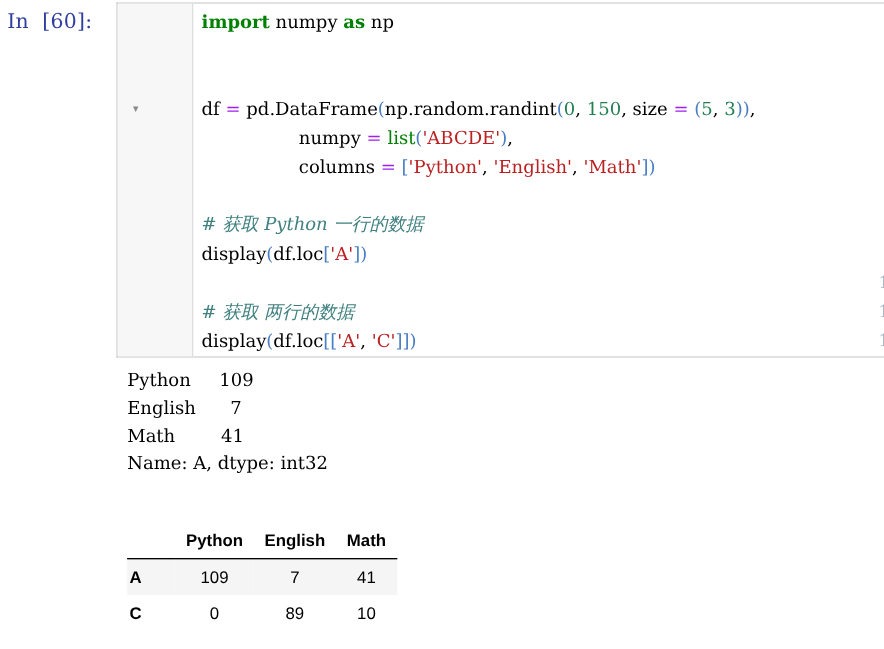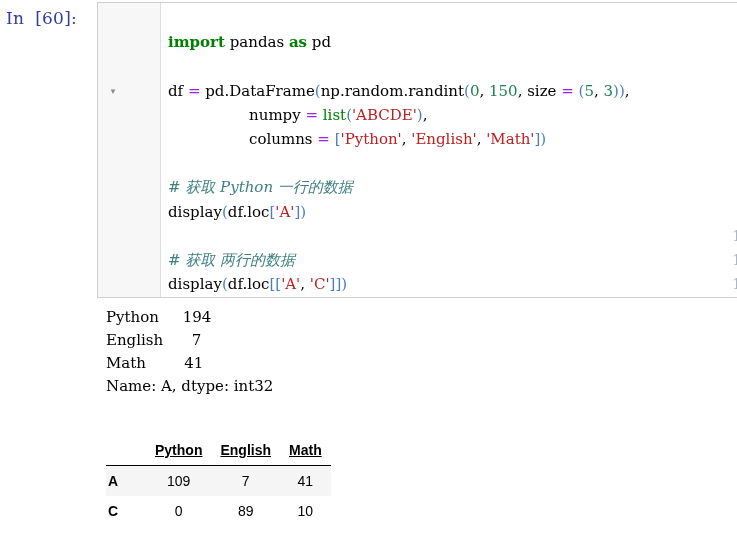--- a/index.html
+++ b/index.html
@@ -129,21 +129,20 @@
     font-size: 14px;
   }
   table.dataframe thead th {
     border: none;
     border-bottom: 1.6px solid #000000;
     padding: 4px 9px 7px 9px;
     text-align: right;
     font-weight: bold;
     color: #000000;
     white-space: nowrap;
-    text-decoration: underline;
   }
   table.dataframe thead th.corner-head {
     border-bottom: 1.6px solid #000000;
     min-width: 22px;
   }
   table.dataframe tbody th {
     border: none;
     padding: 7px 9px 7px 2px;
     text-align: left;
     font-weight: bold;
@@ -184,36 +183,36 @@
       <div class="gutter-line" style="top: 124px;">6</div>
       <div class="gutter-line" style="top: 148.2px;">7</div>
       <div class="gutter-line" style="top: 172.4px;">8</div>
       <div class="gutter-line" style="top: 196.6px;">9</div>
       <div class="gutter-line" style="top: 220.8px;">10</div>
       <div class="gutter-line" style="top: 245px;">11</div>
       <div class="gutter-line" style="top: 269.2px;">12</div>
     </div>
 
   <div id="code-area">
-      <div class="code-line" style="top: 27.2px;"><span class="tok-kw">import</span><span class="tok-nm"> pandas </span><span class="tok-kw">as</span><span class="tok-nm"> pd</span></div>
+      <div class="code-line" style="top: 3px;"><span class="tok-kw">import</span><span class="tok-nm"> numpy </span><span class="tok-kw">as</span><span class="tok-nm"> np</span></div>
       <div class="code-line" style="top: 51.4px;">&nbsp;</div>
       <div class="code-line" style="top: 75.6px;"><span class="tok-nm">df </span><span class="tok-op">=</span><span class="tok-nm"> pd</span><span class="tok-nm">.</span><span class="tok-nm">DataFrame</span><span class="tok-pun">(</span><span class="tok-nm">np</span><span class="tok-nm">.</span><span class="tok-nm">random</span><span class="tok-nm">.</span><span class="tok-nm">randint</span><span class="tok-pun">(</span><span class="tok-num">0</span><span class="tok-nm">, </span><span class="tok-num">150</span><span class="tok-nm">, size </span><span class="tok-op">=</span><span class="tok-nm"> </span><span class="tok-pun">(</span><span class="tok-num">5</span><span class="tok-nm">, </span><span class="tok-num">3</span><span class="tok-pun">)</span><span class="tok-pun">)</span><span class="tok-nm">,</span></div>
       <div class="code-line" style="top: 99.8px;"><span class="tok-nm">                 numpy </span><span class="tok-op">=</span><span class="tok-nm"> </span><span class="tok-bi">list</span><span class="tok-pun">(</span><span class="tok-str">'ABCDE'</span><span class="tok-pun">)</span><span class="tok-nm">,</span></div>
       <div class="code-line" style="top: 124px;"><span class="tok-nm">                 columns </span><span class="tok-op">=</span><span class="tok-nm"> </span><span class="tok-pun">[</span><span class="tok-str">'Python'</span><span class="tok-nm">, </span><span class="tok-str">'English'</span><span class="tok-nm">, </span><span class="tok-str">'Math'</span><span class="tok-pun">]</span><span class="tok-pun">)</span></div>
       <div class="code-line" style="top: 148.2px;">&nbsp;</div>
       <div class="code-line" style="top: 172.4px;"><span class="tok-com"># 获取 Python 一行的数据</span></div>
       <div class="code-line" style="top: 196.6px;"><span class="tok-nm">display</span><span class="tok-pun">(</span><span class="tok-nm">df</span><span class="tok-nm">.</span><span class="tok-nm">loc</span><span class="tok-pun">[</span><span class="tok-str">'A'</span><span class="tok-pun">]</span><span class="tok-pun">)</span></div>
       <div class="code-line" style="top: 220.8px;">&nbsp;</div>
       <div class="code-line" style="top: 245px;"><span class="tok-com"># 获取 两行的数据</span></div>
       <div class="code-line" style="top: 269.2px;"><span class="tok-nm">display</span><span class="tok-pun">(</span><span class="tok-nm">df</span><span class="tok-nm">.</span><span class="tok-nm">loc</span><span class="tok-pun">[</span><span class="tok-pun">[</span><span class="tok-str">'A'</span><span class="tok-nm">, </span><span class="tok-str">'C'</span><span class="tok-pun">]</span><span class="tok-pun">]</span><span class="tok-pun">)</span></div>
     </div>
 
 </div>
 
-<div id="series-output">Python     194
+<div id="series-output">Python     109
 English      7
 Math        41
 Name: A, dtype: int32</div>
 
 <div id="df-output">
   <table class="dataframe">
     <thead>
       <tr>
         <th class="corner-head"></th>
       <th>Python</th>

